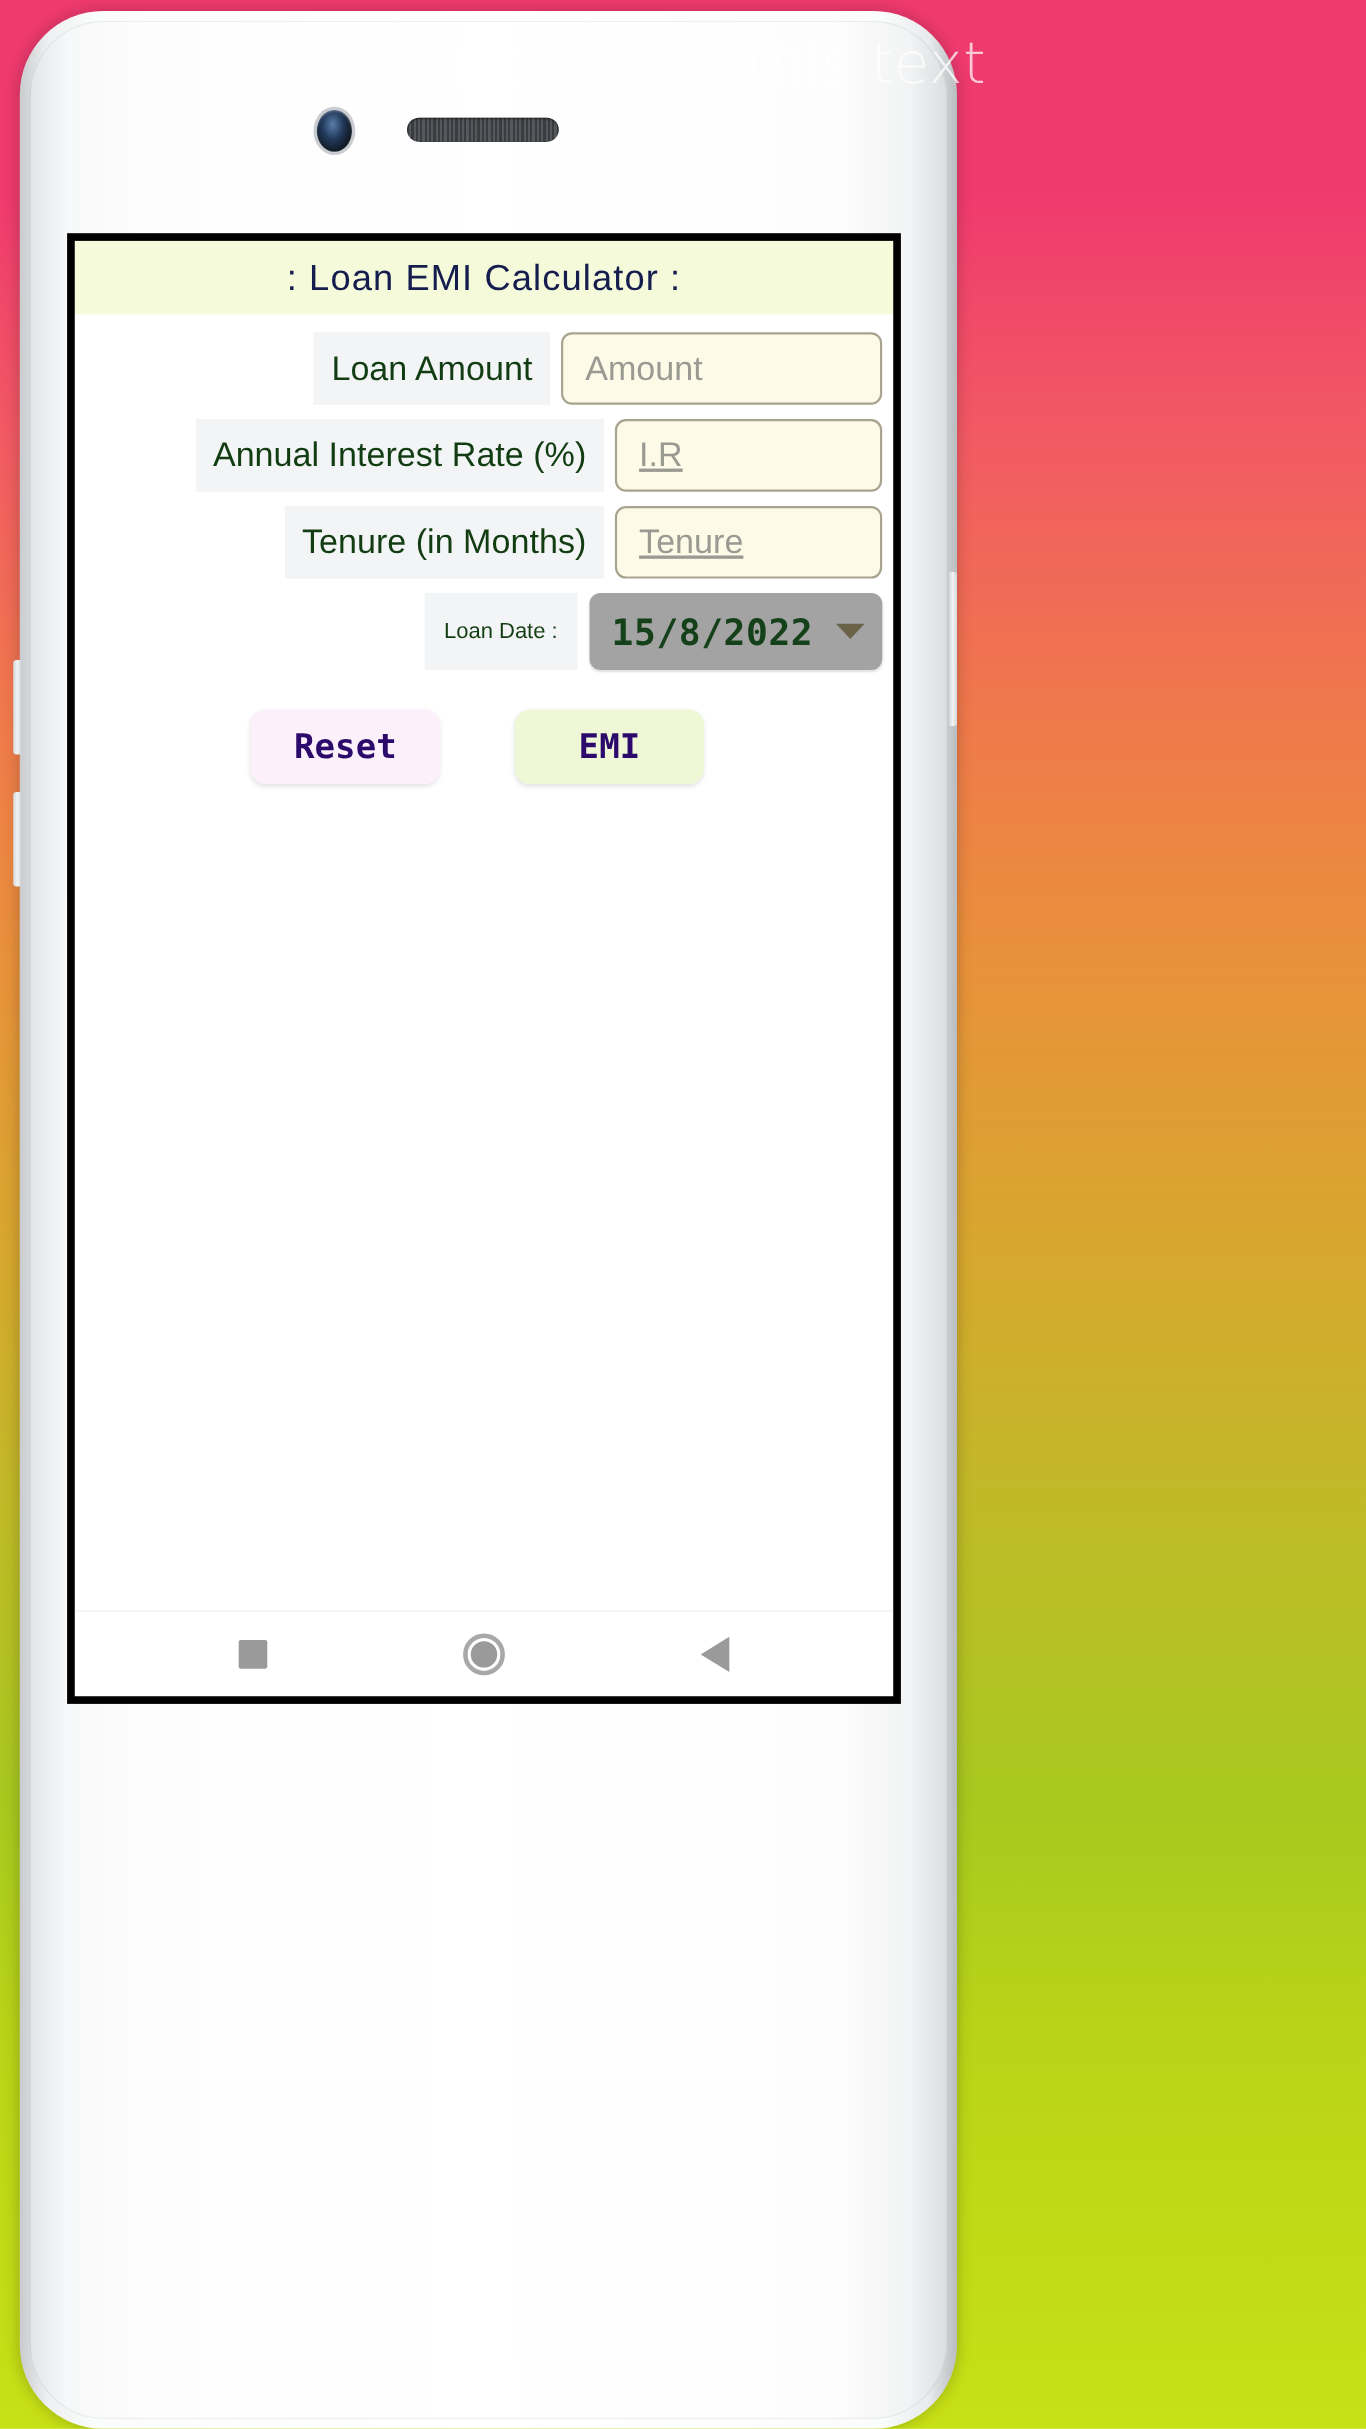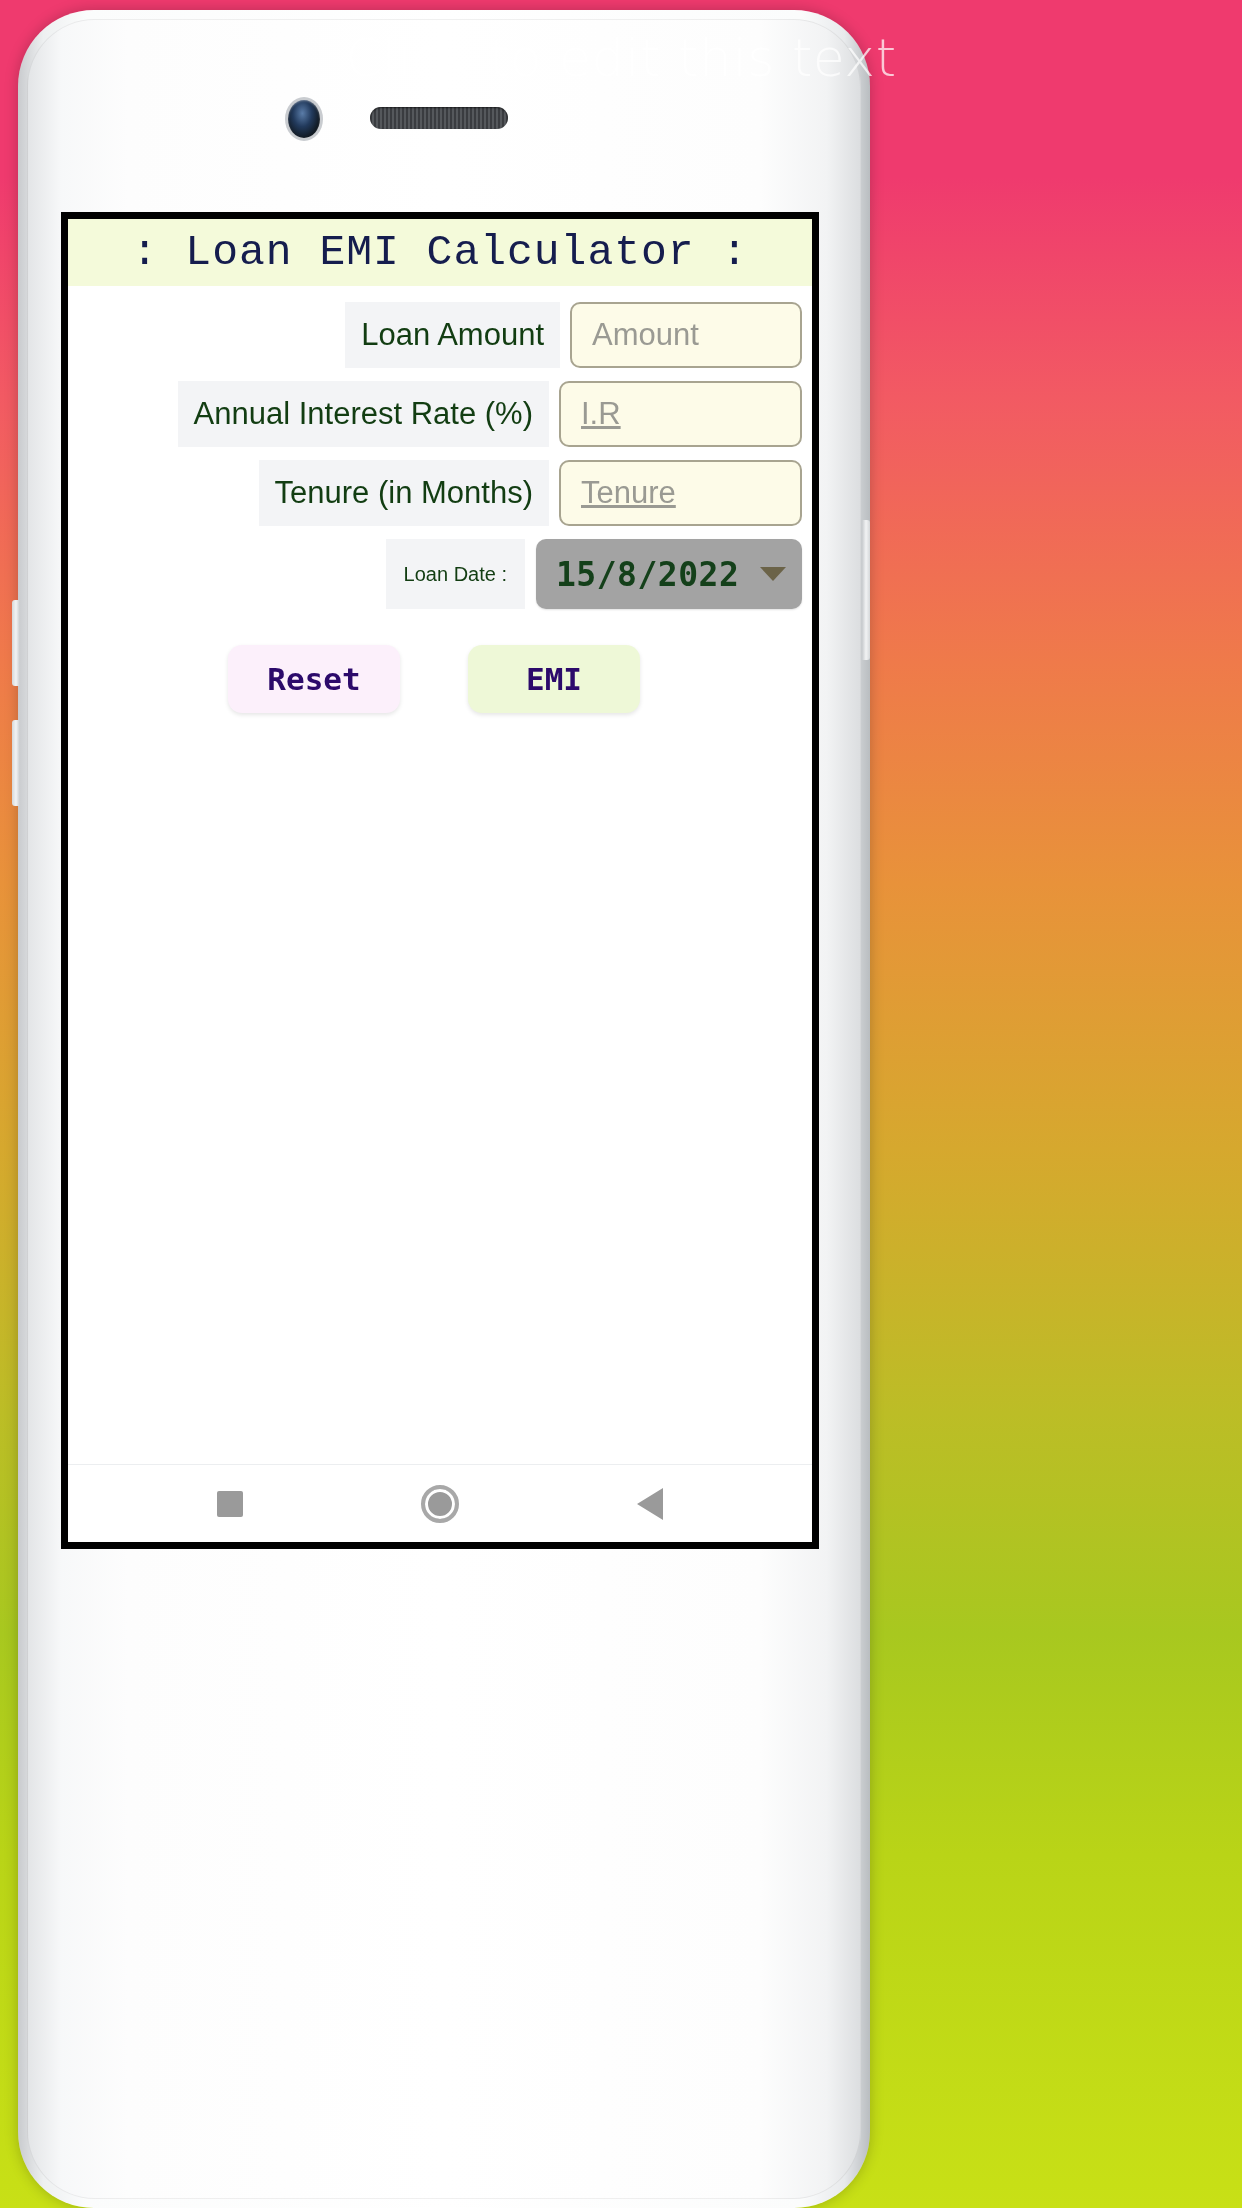--- a/index.html
+++ b/index.html
@@ -122,22 +122,22 @@
   
   #app-title-bar {
     background: #f4fada;
     height: 67px;
     display: flex;
     align-items: center;
     justify-content: center;
     flex: 0 0 auto;
   }
   #app-title {
-    font-family: Liberation Mono, monospace;
-    font-size: 43px;
+    font-family: Liberation Sans, sans-serif;
+    font-size: 33px;
     color: #151d4e;
     letter-spacing: 1px;
   }
 
   
   #form-area {
     flex: 1 1 auto;
     padding-top: 16px;
     display: flex;
     flex-direction: column;
@@ -170,21 +170,21 @@
     background: #fdfbe8;
     border: 2px solid #a8a490;
     border-radius: 10px;
     color: #9a9a93;
     font-size: 31px;
     display: flex;
     align-items: center;
     padding: 0 20px;
     margin-left: 10px;
   }
-  .field-input.wide { width: 232px; }
+  .field-input.wide { width: 292px; }
   .field-input.narrow { width: 243px; text-decoration: underline; }
 
   
   #date-row { margin-bottom: 0; height: 70px; }
   #date-label {
     background: #f3f4f6;
     color: #123d12;
     font-size: 20px;
     display: flex;
     align-items: center;

